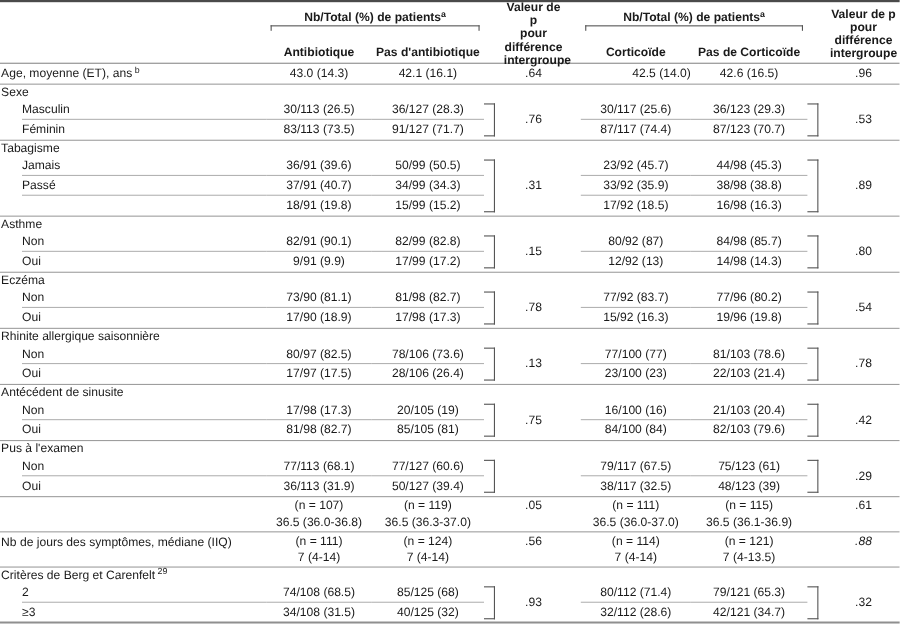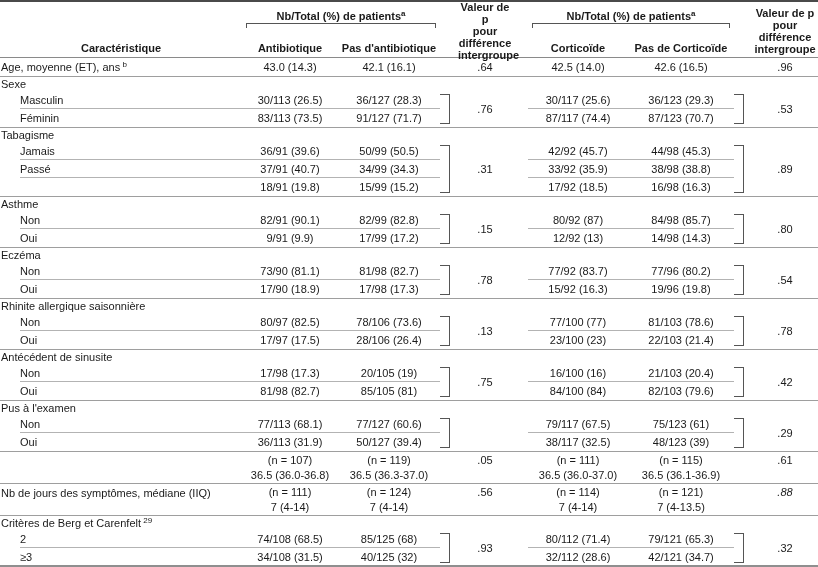--- a/index.html
+++ b/index.html
@@ -47,21 +47,20 @@
     content:""; position:absolute; left:0; right:0; bottom:0; height:1px; background:#b3b3b3;
   }
   .char.sep-l::after { left:20px; }
   .bracket { width:10px; border:1px solid #555; border-left:none; margin:3px 0; justify-self:start; }
 </style>
 </head>
 <body>
 
 <div class="tbl">
   <div class="hdr">
-    <div class="hcell char-h">Caractéristique</div>
 
     <div class="hcell g1"><span>Nb/Total (%) de patients</span><sup>a</sup></div>
     <div class="gb1">
         <div class="gbracket"></div>
       </div>
 
     <div class="hcell g2"><span>Nb/Total (%) de patients</span><sup>a</sup></div>
     <div class="gb2">
         <div class="gbracket"></div>
       </div>
@@ -78,21 +77,21 @@
 pour
 différence
 intergroupe</div>
   </div>
 
   <div id="tbody">
       <div class="group">
         <div class="cell char" style="grid-area: 1 / 1;"><span>Age, moyenne (ET), ans</span><sup> b</sup></div>
         <div class="cell val" style="grid-area: 1 / 2;">43.0 (14.3)</div>
         <div class="cell val" style="grid-area: 1 / 3;">42.1 (16.1)</div>
-        <div class="cell val" style="grid-area: 1 / 7;">42.5 (14.0)</div>
+        <div class="cell val" style="grid-area: 1 / 7; text-align: right;">42.5 (14.0)</div>
         <div class="cell val" style="grid-area: 1 / 8;">42.6 (16.5)</div>
         <div class="pv" style="grid-area: 1 / 5 / span 1;">.64</div>
         <div class="pv" style="grid-area: 1 / 10 / span 1;">.96</div>
       </div>
       <div class="group">
         <div class="glabel" style="grid-row: 1;"><span>Sexe</span></div>
         <div class="cell char indent sep-l" style="grid-area: 2 / 1;"><span>Masculin</span></div>
         <div class="cell val sep-l" style="grid-area: 2 / 2;">30/113 (26.5)</div>
         <div class="cell val sep-l" style="grid-area: 2 / 3;">36/127 (28.3)</div>
         <div class="cell val sep-m" style="grid-area: 2 / 7;">30/117 (25.6)</div>
@@ -105,21 +104,21 @@
         <div class="bracket" style="grid-area: 2 / 4 / span 2;"></div>
         <div class="bracket" style="grid-area: 2 / 9 / span 2;"></div>
         <div class="pv" style="grid-area: 2 / 5 / span 2;">.76</div>
         <div class="pv" style="grid-area: 2 / 10 / span 2;">.53</div>
       </div>
       <div class="group">
         <div class="glabel" style="grid-row: 1;"><span>Tabagisme</span></div>
         <div class="cell char indent sep-l" style="grid-area: 2 / 1;"><span>Jamais</span></div>
         <div class="cell val sep-l" style="grid-area: 2 / 2;">36/91 (39.6)</div>
         <div class="cell val sep-l" style="grid-area: 2 / 3;">50/99 (50.5)</div>
-        <div class="cell val sep-m" style="grid-area: 2 / 7;">42/92 (45.7)</div>
+        <div class="cell val sep-m" style="grid-area: 2 / 7;">23/92 (45.7)</div>
         <div class="cell val sep-m" style="grid-area: 2 / 8;">44/98 (45.3)</div>
         <div class="cell char indent sep-l" style="grid-area: 3 / 1;"><span>Passé</span></div>
         <div class="cell val sep-l" style="grid-area: 3 / 2;">37/91 (40.7)</div>
         <div class="cell val sep-l" style="grid-area: 3 / 3;">34/99 (34.3)</div>
         <div class="cell val sep-m" style="grid-area: 3 / 7;">33/92 (35.9)</div>
         <div class="cell val sep-m" style="grid-area: 3 / 8;">38/98 (38.8)</div>
         <div class="cell val" style="grid-area: 4 / 2;">18/91 (19.8)</div>
         <div class="cell val" style="grid-area: 4 / 3;">15/99 (15.2)</div>
         <div class="cell val" style="grid-area: 4 / 7;">17/92 (18.5)</div>
         <div class="cell val" style="grid-area: 4 / 8;">16/98 (16.3)</div>

